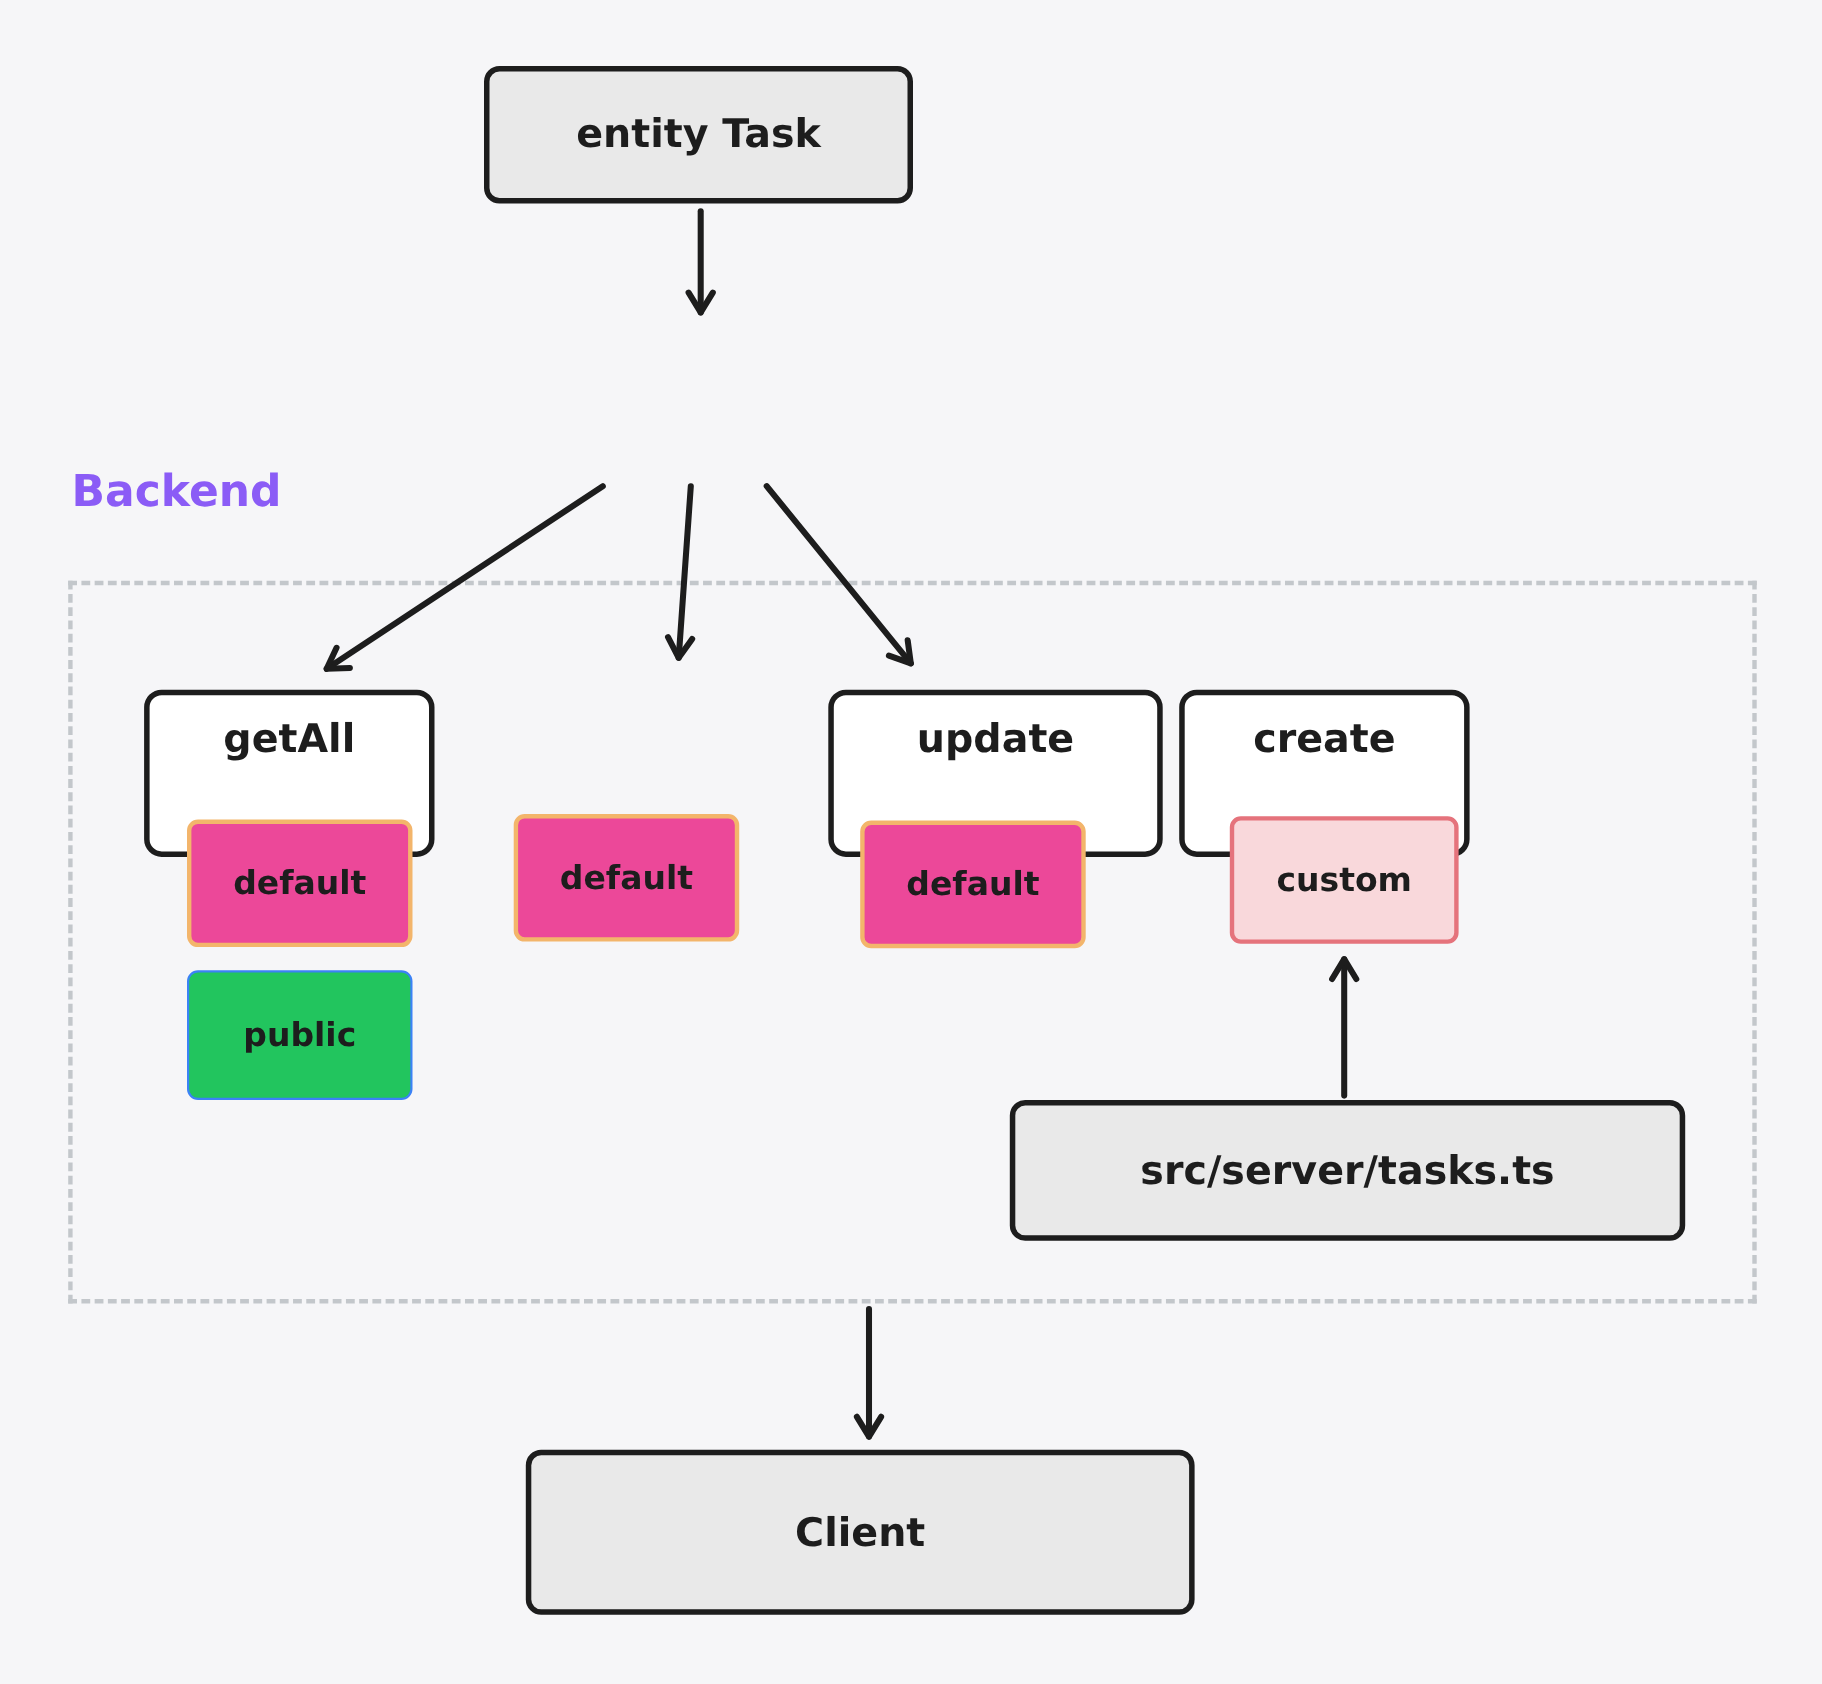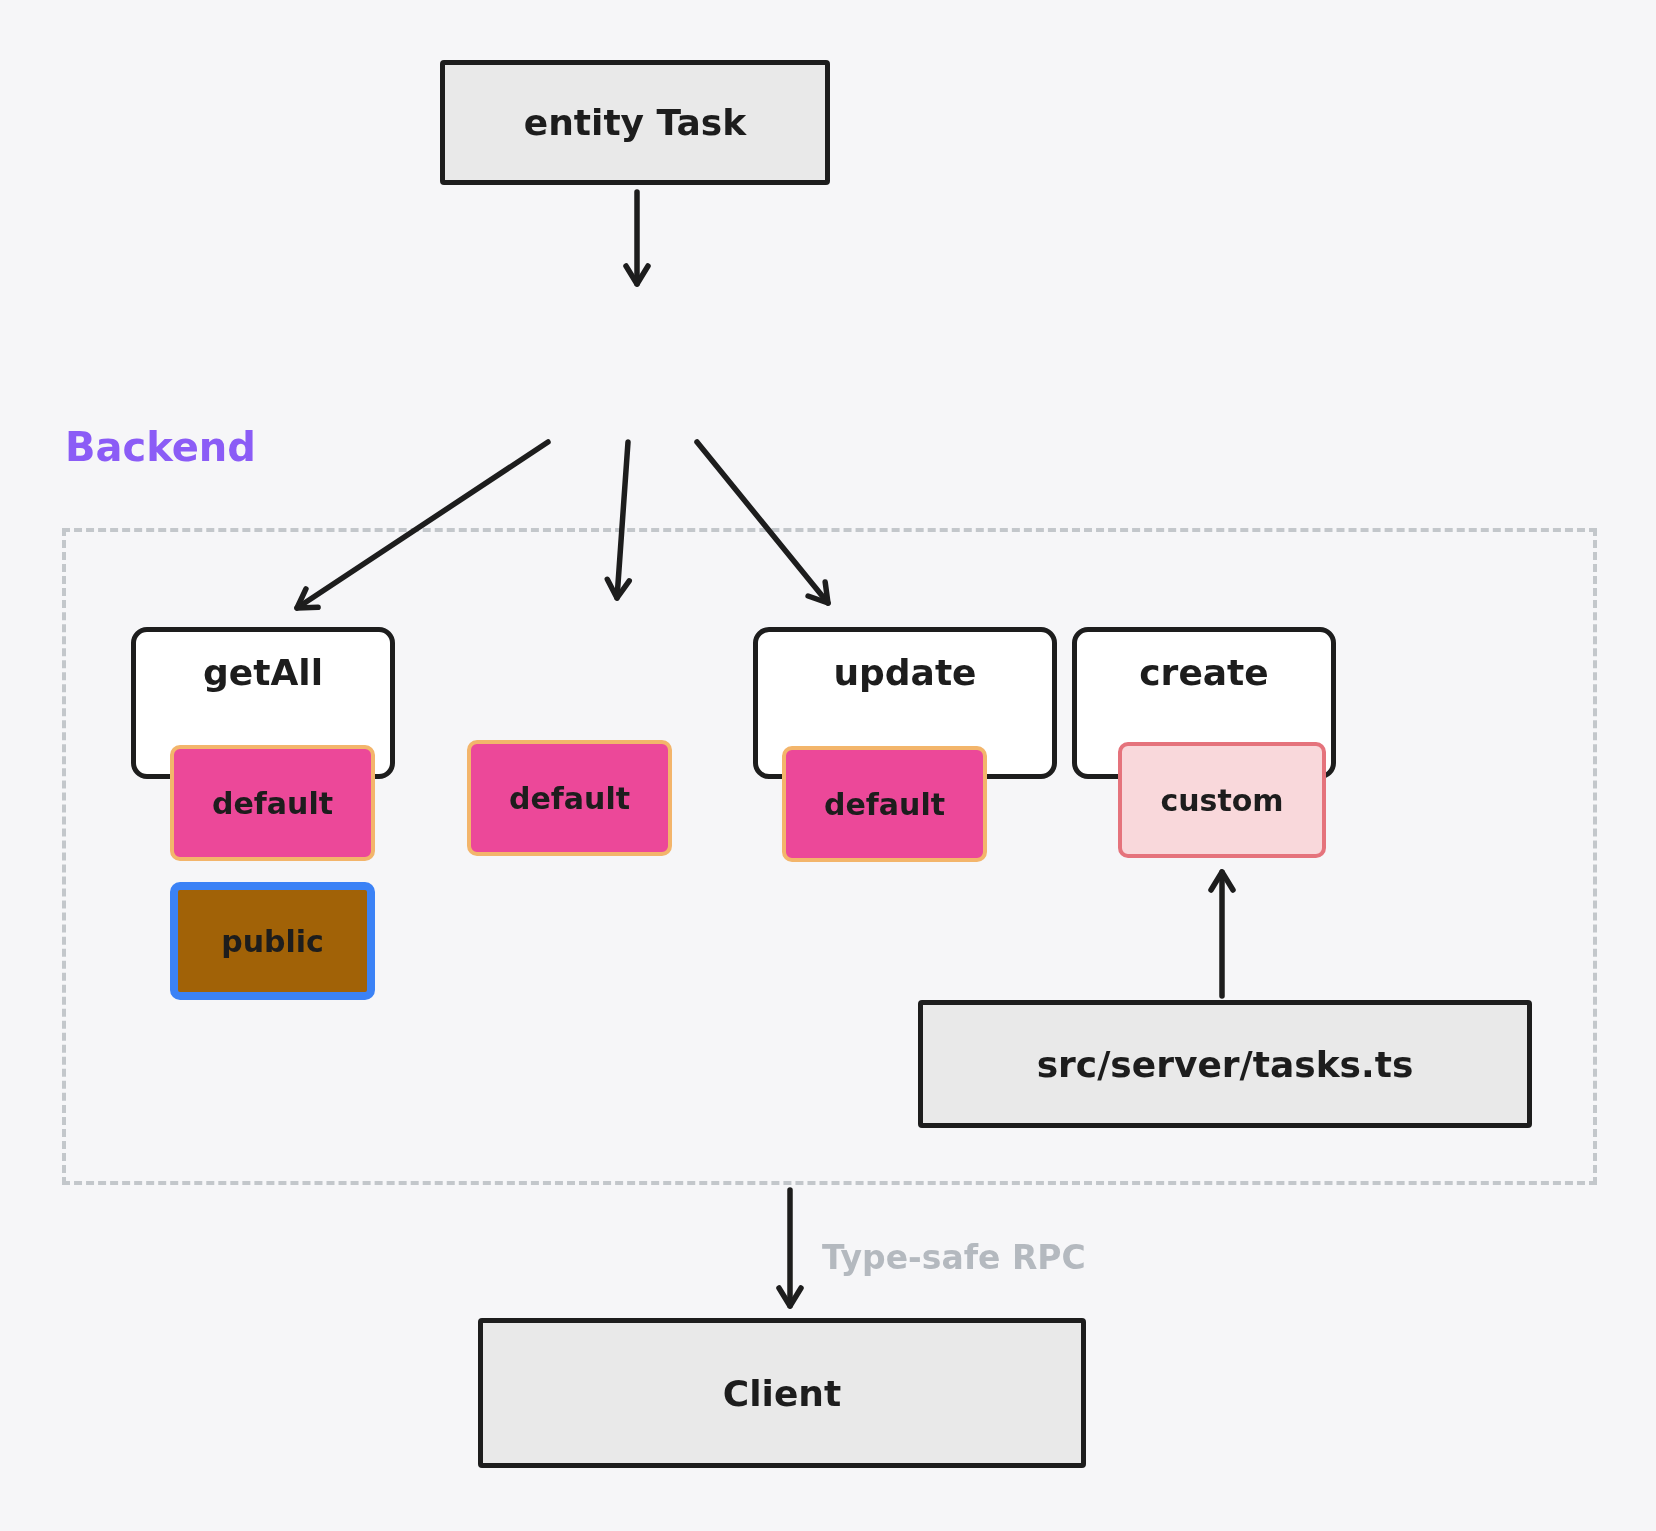--- a/index.html
+++ b/index.html
@@ -9,21 +9,21 @@
     background:#f6f6f8;
     font-family:"DejaVu Sans", sans-serif;
     font-weight:700;
     color:#1d1d1d;
     overflow:hidden;
   }
   .node{
     position:absolute;
     display:flex;align-items:center;justify-content:center;
     border:5px solid #1d1d1d;
-    border-radius:4px;
+    border-radius:14px;
     background:#e9e9e9;
     font-size:36px;
     box-sizing:border-box;
     text-align:center;
   }
   .node.white{background:#ffffff;border-radius:16px;}
   .node.crud{
     background:#d9dcf8;
     border:6px solid #4a58e0;
     box-shadow:0 0 0 1px #4a58e0 inset;
@@ -33,21 +33,21 @@
     position:absolute;
     display:flex;align-items:center;justify-content:center;
     border-radius:10px;
     font-size:30px;
     box-sizing:border-box;
     z-index:3;
     text-align:center;
   }
   .badge.default{background:#ec4899;border:4px solid #f3b56b;}
   .badge.custom{background:#f9d8db;border:4px solid #e5737c;}
-  .badge.public{background:#a16207;border:8px solid #3b82f6;}
+  .badge.public{background:#22c55e;border:2px solid #3b82f6;}
   .zone{
     position:absolute;
     left:62px;top:528px;width:1535px;height:657px;
     border:4px dashed #c3c7cb;
     box-sizing:border-box;
     z-index:1;
   }
   .zone-label{
     position:absolute;
     left:65px;top:424px;
@@ -70,21 +70,20 @@
   .node,.badge{z-index:3;}
 </style>
 </head>
 <body>
 
 <div class="canvas">
 
   <div class="zone-label">Backend</div>
   <div class="zone"></div>
 
-  <div class="rpc-label">Type-safe RPC</div>
 
   <svg class="connectors" viewBox="0 0 1656 1531">
     <defs>
       <marker id="ah" markerUnits="userSpaceOnUse" markerWidth="36" markerHeight="36" refX="26" refY="17" orient="auto">
         <path d="M8,6 L26,17 L8,28" fill="none" stroke="#1d1d1d" stroke-width="5.5" stroke-linecap="round" stroke-linejoin="round"></path>
       </marker>
     </defs>
     <line x1="637" y1="192" x2="637" y2="284" stroke="#1d1d1d" stroke-width="5.5" stroke-linecap="round" marker-end="url(#ah)"></line>
     <line x1="548" y1="442" x2="297" y2="608" stroke="#1d1d1d" stroke-width="5.5" stroke-linecap="round" marker-end="url(#ah)"></line>
     <line x1="628" y1="442" x2="617" y2="598" stroke="#1d1d1d" stroke-width="5.5" stroke-linecap="round" marker-end="url(#ah)"></line>

